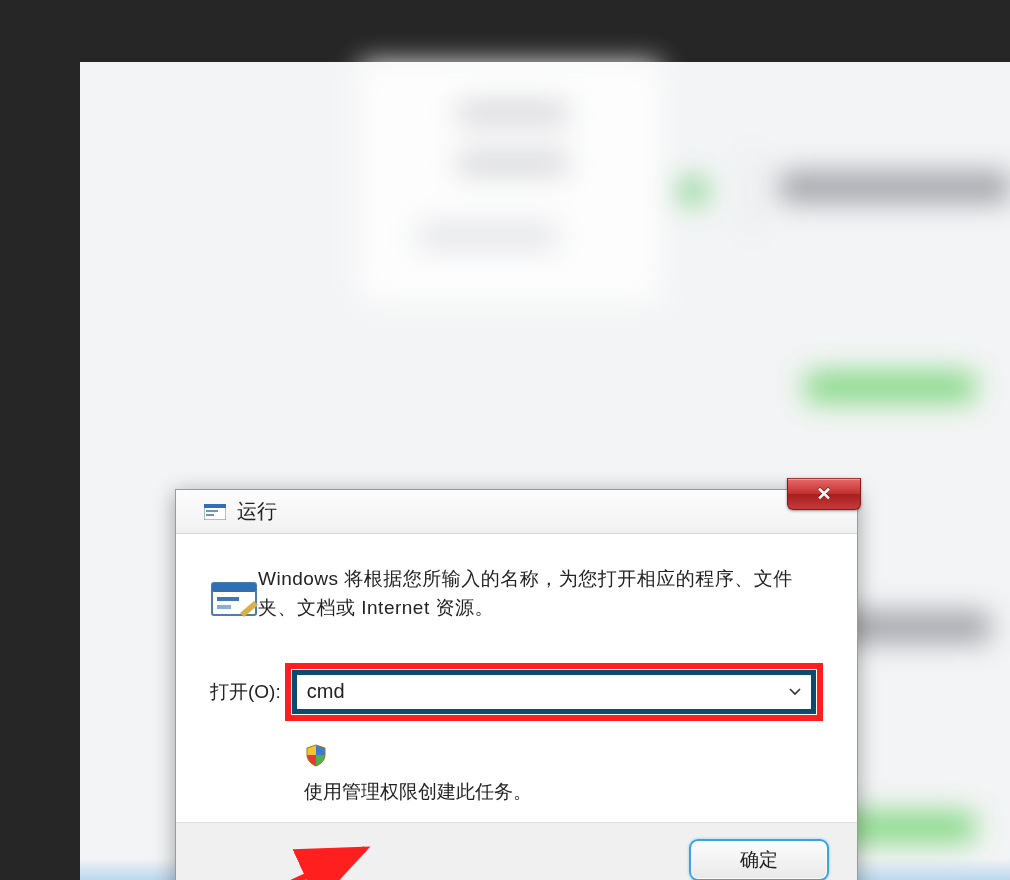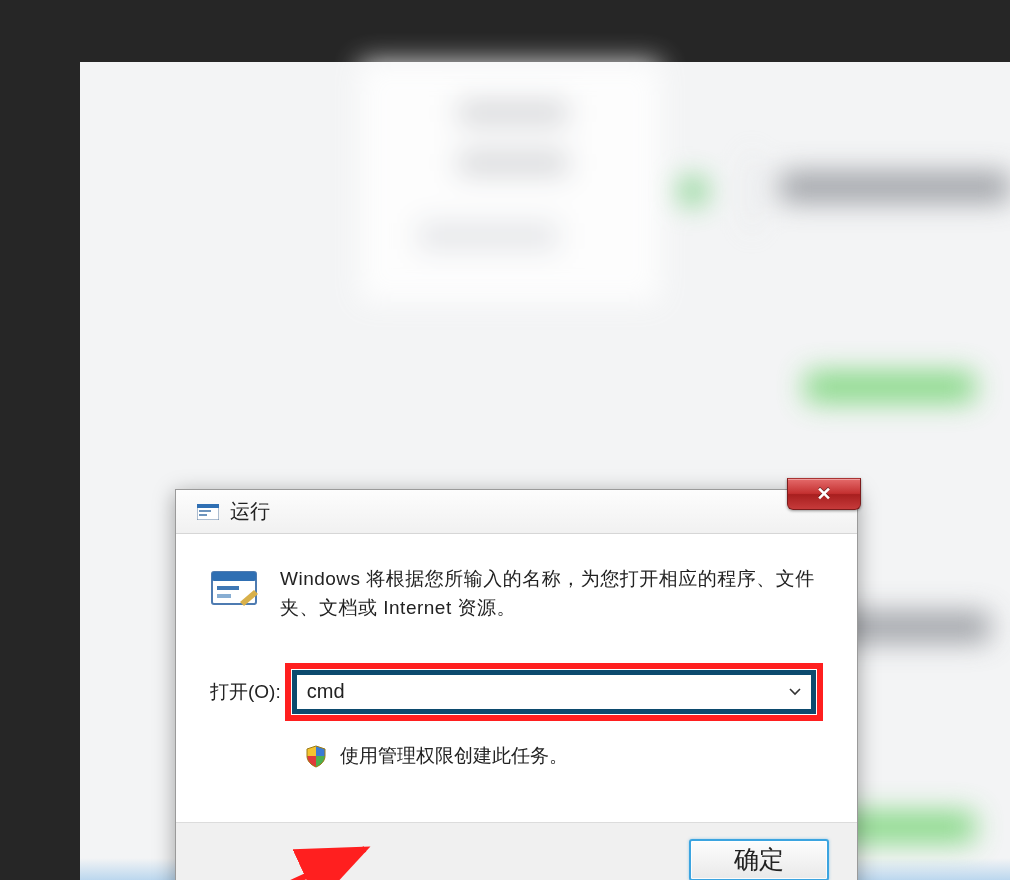--- a/index.html
+++ b/index.html
@@ -90,21 +90,21 @@
       border: 1px solid #9a9a9a;
       box-shadow: 0 4px 20px rgba(0,0,0,0.35);
     }
     .titlebar {
       position: relative;
       height: 44px;
       background: linear-gradient(#fdfdfd, #f1f1f1);
       border-bottom: 1px solid #d6d6d6;
       display: flex;
       align-items: center;
-      padding-left: 20px;
+      padding-left: 27px;
     }
     .titlebar-icon {
       width: 24px; height: 18px;
       margin-right: 10px;
       display:flex; align-items:center; justify-content:center;
     }
     .titlebar-icon svg { width:22px; height:16px; }
     .titlebar-title {
       font-size: 20px;
       color: #222;
@@ -131,21 +131,21 @@
       font-weight: bold;
       text-shadow: 0 -1px 0 rgba(0,0,0,.5);
       line-height:1;
     }
 
     .body-area {
       padding: 30px 34px 0 34px;
     }
     .desc-row {
       display: flex;
-      gap: 22px;
+      align-items: flex-end;
     }
     .run-icon {
       flex: 0 0 48px;
       margin-top: 4px;
     }
     .run-icon svg { width:48px; height:40px; }
     .desc-text {
       font-size: 19px;
       color: #222;
       line-height: 1.55;
@@ -191,48 +191,48 @@
       position: absolute;
       right: 10px;
       top: 50%;
       transform: translateY(-50%);
     }
     .caret svg { width:12px; height:8px; display:block; }
     @keyframes blink { 50% {opacity:0;} }
 
     .admin-row {
       display: flex;
-      align-items: center;
       gap: 12px;
       margin-top: 22px;
       margin-left: 94px;
+      flex-direction: column;
     }
     .shield-icon svg { width:24px; height:24px; display:block; }
     .admin-text { font-size: 19px; color: #222; }
 
     .footer {
       position: absolute;
       left: 0; right: 0; bottom: 0;
       height: 74px;
       background: #f0f0f0;
       border-top: 1px solid #dcdcdc;
       display: flex;
       align-items: center;
       justify-content: flex-end;
       padding-right: 28px;
       gap: 18px;
     }
     .btn {
       min-width: 140px;
       height: 42px;
-      font-size: 25px;
+      font-size: 19px;
       color: #222;
       background: linear-gradient(#fdfdfd, #e9e9e9);
       border: 1px solid #9b9b9b;
-      border-radius: 3px;
+      border-radius: 9px;
       cursor: pointer;
       font-family: inherit;
       padding: 0 14px;
     }
     .btn-default {
       border: 2px solid #3ba4e0;
       box-shadow: inset 0 0 0 1px rgba(255,255,255,.8), 0 0 3px rgba(59,164,224,.5);
     }
 
     .arrow-annotation {

